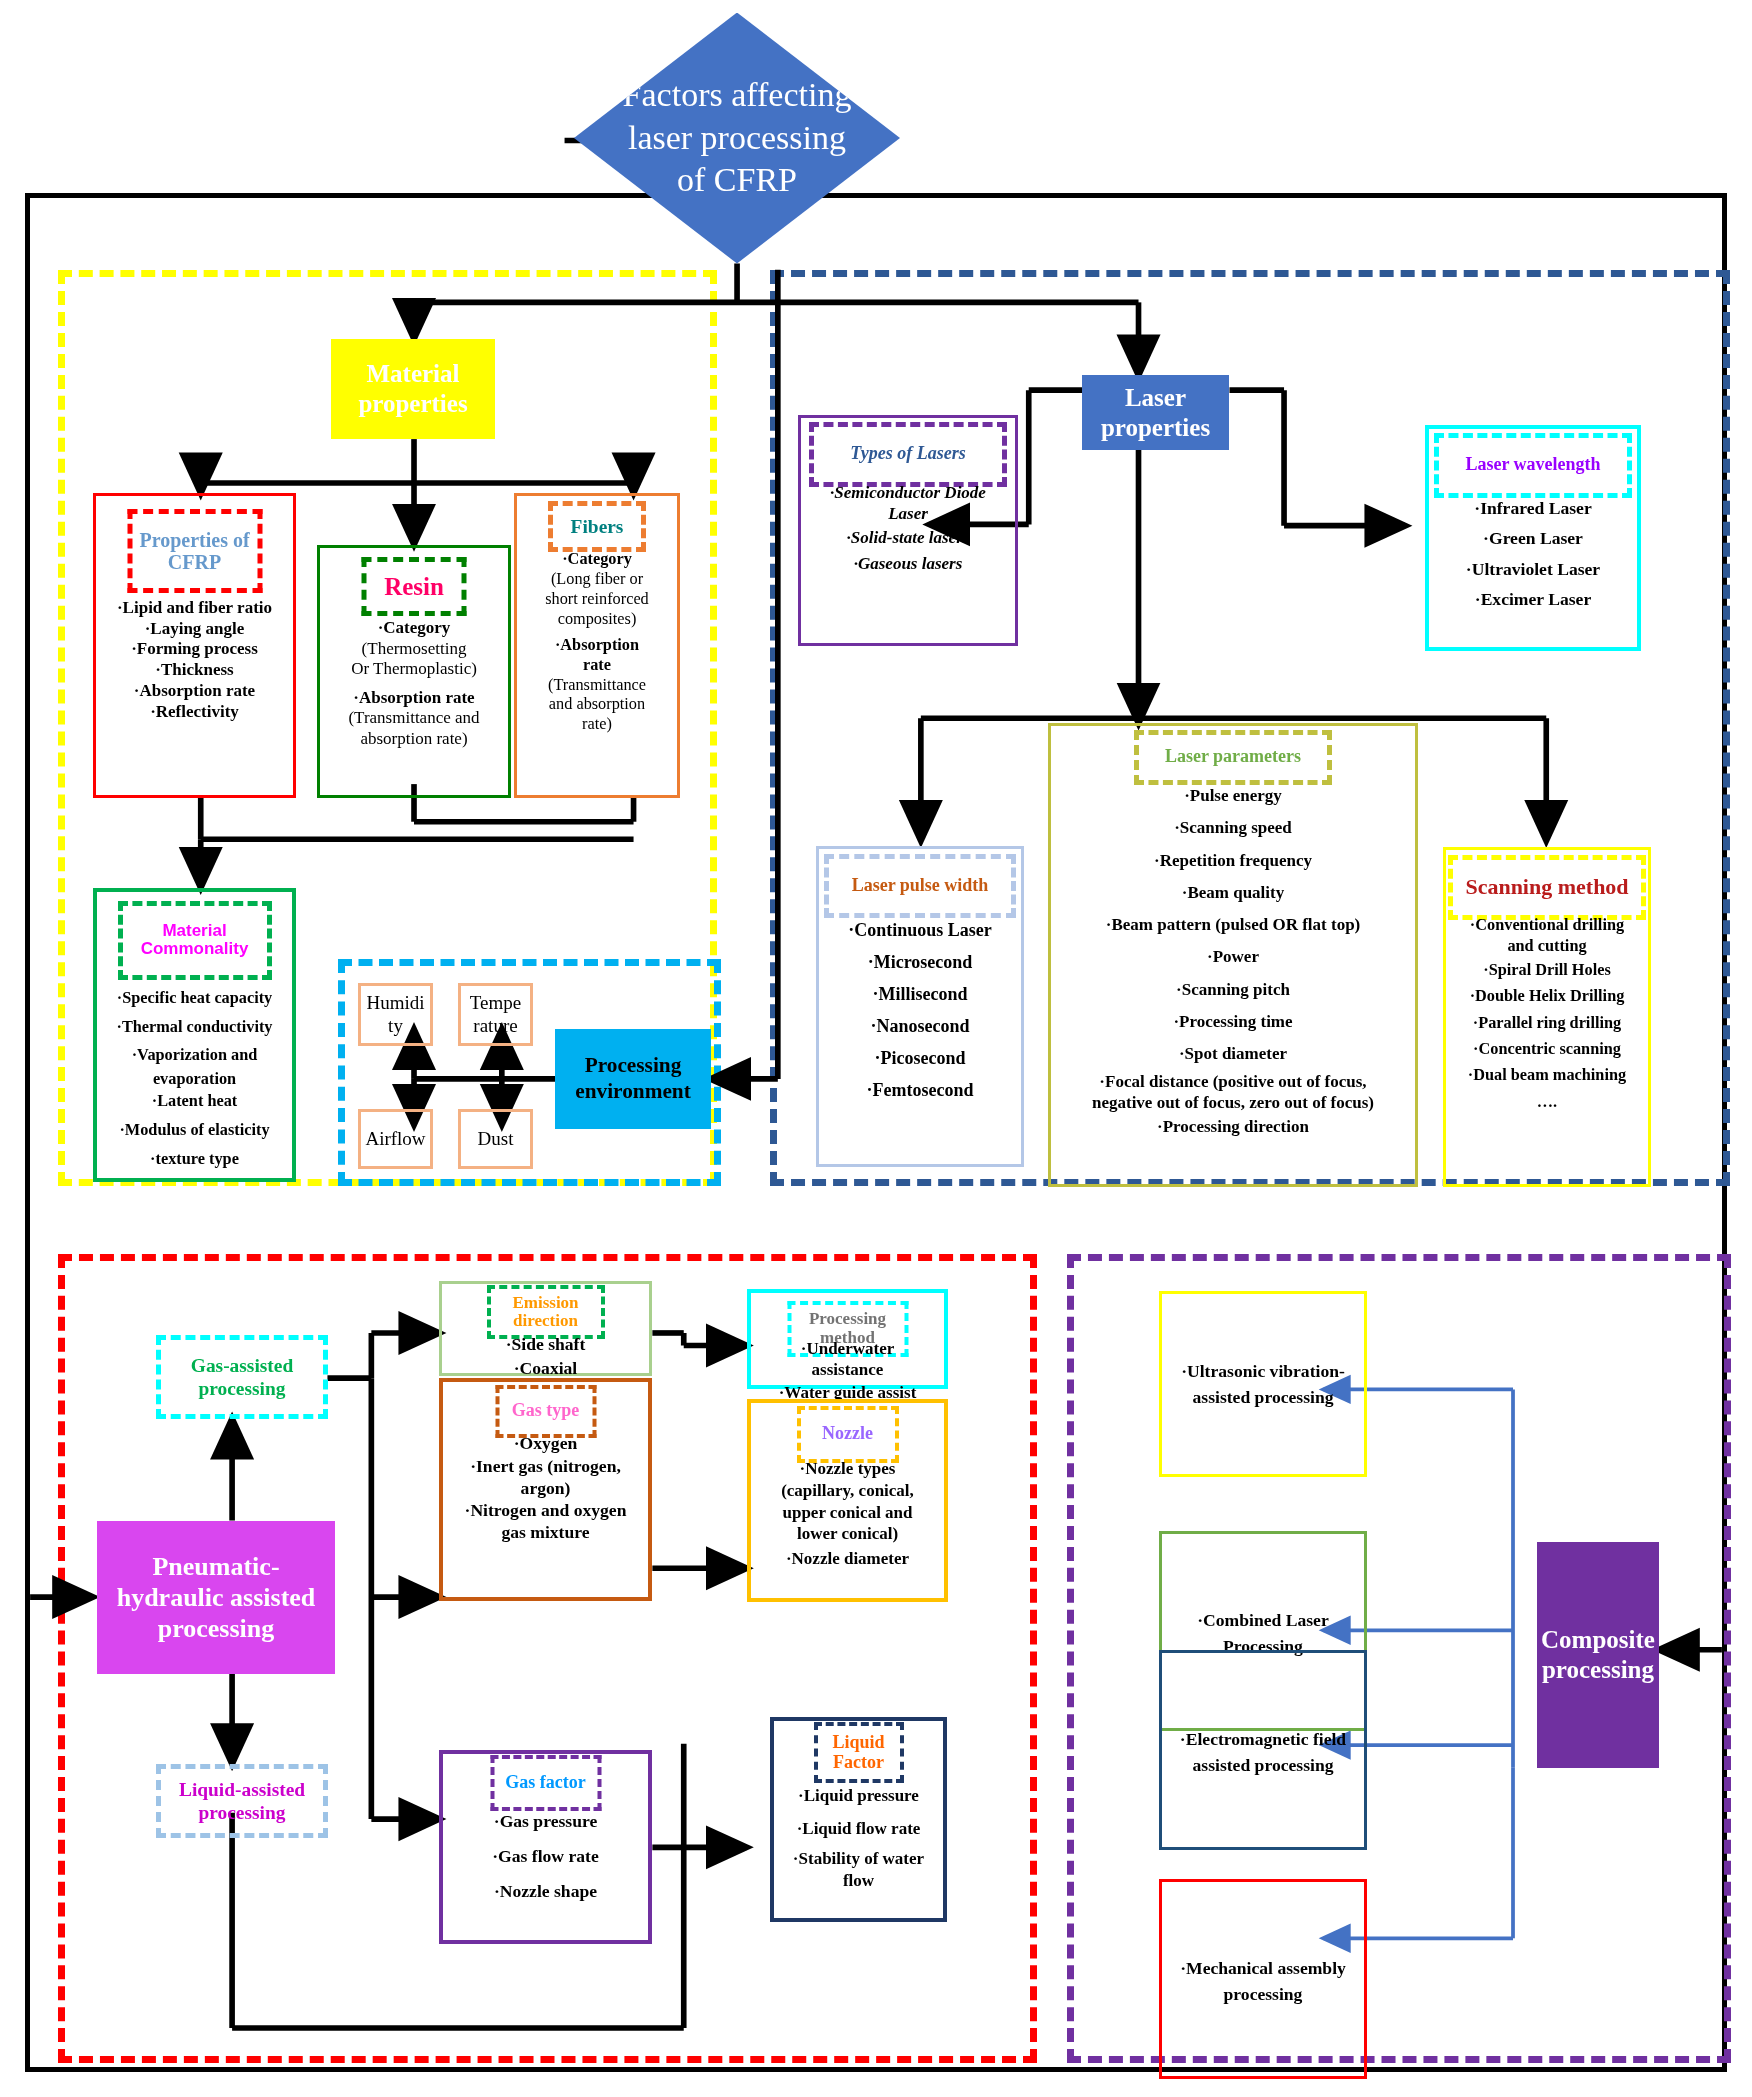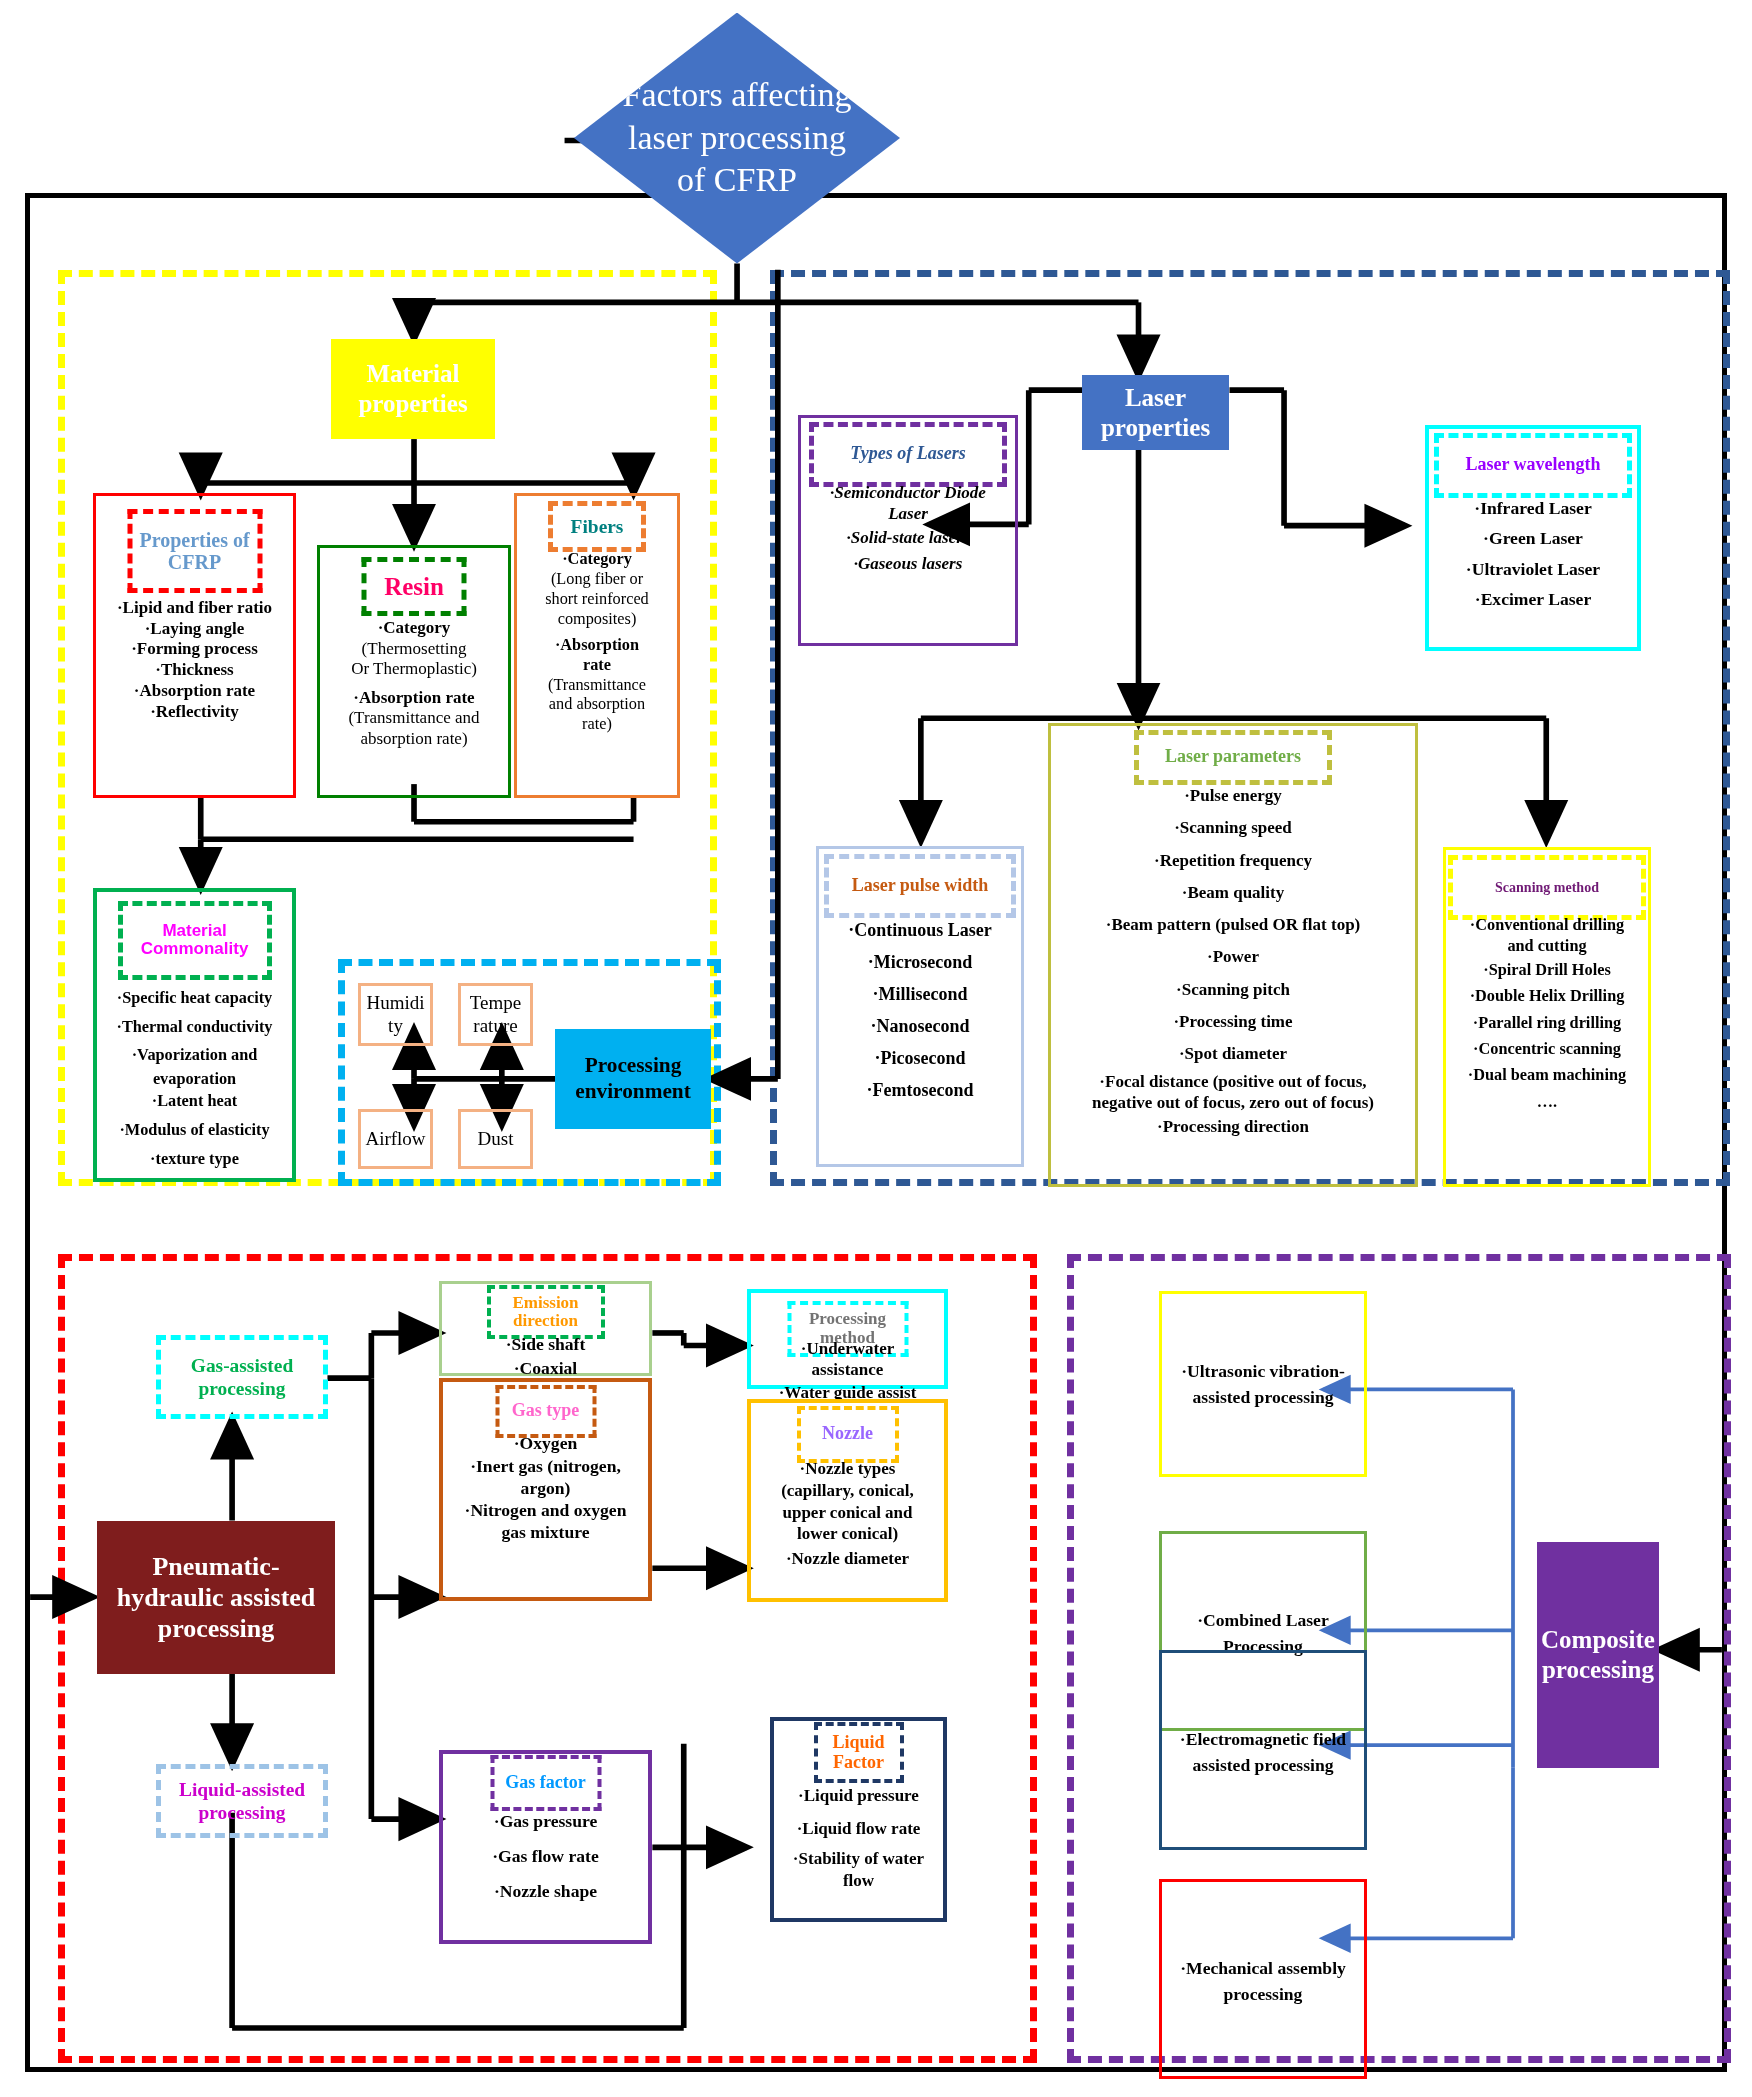--- a/index.html
+++ b/index.html
@@ -283,40 +283,40 @@
       <div>·Scanning pitch</div>
       <div>·Processing time</div>
       <div>·Spot diameter</div>
       <div style="line-height:1.25;">·Focal distance (positive out of focus,</div>
       <div style="line-height:1.35;">negative out of focus, zero out of focus)</div>
       <div style="line-height:1.4;">·Processing direction</div>
     </div>
   </div>
 
   <div class="abs" style="left:1443px;top:847px;width:208px;height:340px;border:3.8px solid #FFFF00;">
-    <div class="chip" style="top:5px;width:188px;height:55px;border:5px dashed #FFFF00;font-size:14px;color:#701a75;">
+    <div class="chip" style="top:5px;width:188px;height:55px;border:5px dashed #FFFF00;font-size:22px;color:#b91c1c;">
       <span>Scanning method</span>
     </div>
     <div class="bullets abs" style="left:0;top:65px;width:100%;font-size:16.3px;line-height:1.62;">
       <div style="line-height:1.22;">·Conventional drilling</div>
       <div style="line-height:1.35;">and cutting</div>
       <div>·Spiral Drill Holes</div>
       <div>·Double Helix Drilling</div>
       <div>·Parallel ring drilling</div>
       <div>·Concentric scanning</div>
       <div>·Dual beam machining</div>
       <div>….</div>
     </div>
   </div>
 
   <div class="abs solidbox" style="left:156px;top:1335px;width:172px;height:84px;border:5px dashed #00FFFF;color:#00B050;font-size:19.4px;">
     <span>Gas-assisted processing</span>
   </div>
 
-  <div class="abs solidbox" style="left:97px;top:1521px;width:238px;height:153px;background:#7f1d1d;font-size:26px;align-items:center;">
+  <div class="abs solidbox" style="left:97px;top:1521px;width:238px;height:153px;background:#d946ef;font-size:26px;align-items:center;">
     <span style="padding:0 7.5px;">Pneumatic-hydraulic assisted processing</span>
   </div>
 
   <div class="abs solidbox" style="left:156px;top:1764px;width:172px;height:74px;border:5px dashed #9DC3E6;color:#CC00CC;font-size:19.4px;">
     <span>Liquid-assisted processing</span>
   </div>
 
   <div class="abs" style="left:439px;top:1281px;width:213px;height:95px;border:3.1px solid #A9D08E;">
     <div class="chip" style="top:1.3px;width:110px;height:46px;border:4.4px dashed #00B050;font-size:17px;color:#FF9900;">
       <span>Emission direction</span>

